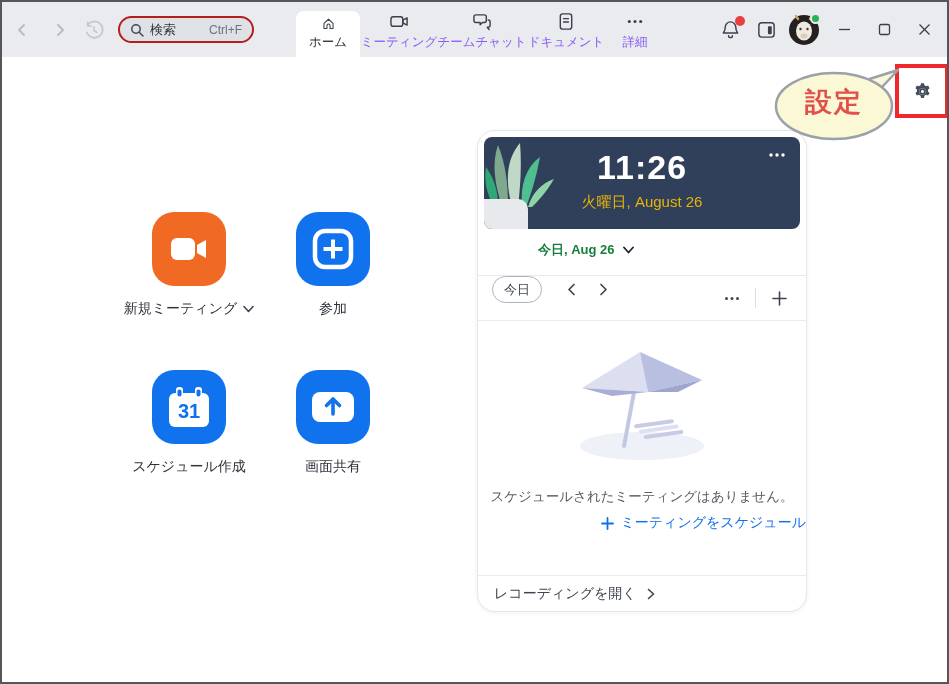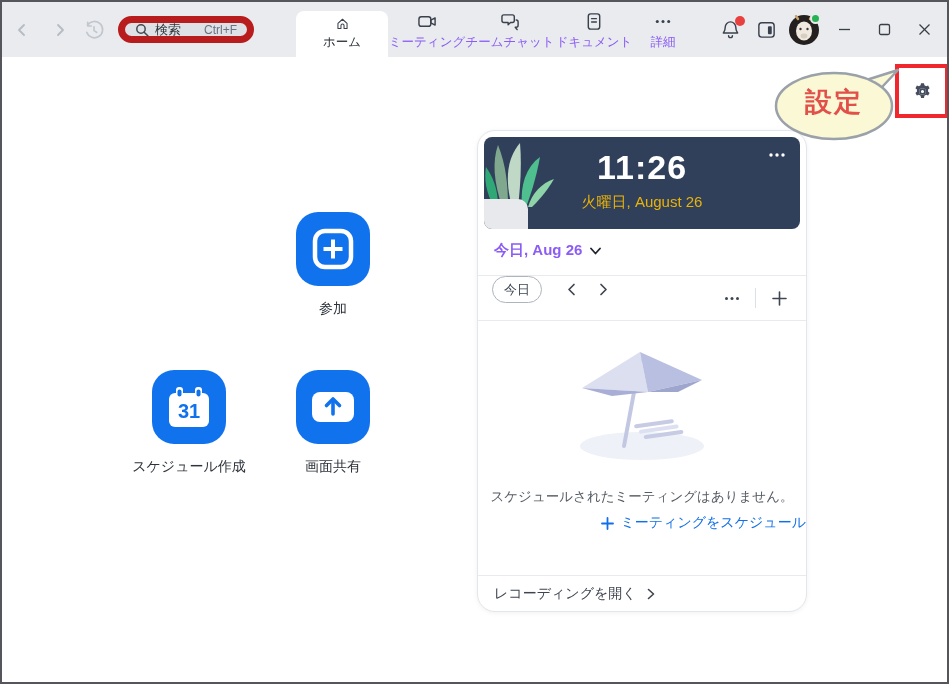--- a/index.html
+++ b/index.html
@@ -2,21 +2,21 @@
 <html><head>
 <meta charset="utf-8">
 <style>
   * { margin:0; padding:0; box-sizing:border-box; }
   body { background:#ffffff; font-family:"Liberation Sans","DejaVu Sans",sans-serif; }
   .window { position:relative; width:949px; height:684px; border:2px solid #54565c; background:#ffffff; overflow:hidden; }
 
   
   .titlebar { position:absolute; left:0; top:0; right:0; height:55px; background:#e9ebee; }
   .nav-btn { position:absolute; top:18px; width:20px; height:20px; display:flex; align-items:center; justify-content:center; }
-  .search-box { position:absolute; left:116px; top:14px; width:136px; height:27px; background:#dee1e6; border:7px solid #b91c1c; border-radius:14px; display:flex; align-items:center; padding:0 10px; gap:6px; }
+  .search-box { position:absolute; left:116px; top:14px; width:136px; height:27px; background:#dee1e6; border:2px solid #b91c1c; border-radius:14px; display:flex; align-items:center; padding:0 10px; gap:6px; }
   .search-text { font-size:13px; color:#2f3237; }
   .search-shortcut { font-size:12px; color:#6b7280; margin-left:auto; }
 
   .tabs { position:absolute; left:294px; top:0; height:55px; display:flex; align-items:flex-end; }
   .tab { height:55px; display:flex; flex-direction:column; align-items:center; justify-content:flex-end; padding:6px 10px 6px 10px; gap:3px; cursor:pointer; }
   .tab .tab-label { font-size:12.5px; color:#8b5cf6; white-space:nowrap; }
   .tab.active { background:#ffffff; border-radius:8px 8px 0 0; height:46px; }
   .tab.active .tab-label { color:#1f242b; }
   .tab svg { display:block; }
 
@@ -38,21 +38,21 @@
   .qa-label { margin-top:14px; font-size:14px; color:#2e333b; display:flex; align-items:center; justify-content:center; gap:6px; }
 
   
   .panel { position:absolute; left:475px; top:128px; width:330px; height:482px; background:#ffffff; border:1px solid #e3e6ea; border-radius:18px; box-shadow:0 1px 5px rgba(0,0,0,.06); }
   .clock-card { position:absolute; left:6px; top:6px; width:316px; height:92px; border-radius:8px; background:#31405a; overflow:hidden; }
   .clock-time { position:absolute; left:0; right:0; top:11px; text-align:center; color:#ffffff; font-size:34px; font-weight:bold; letter-spacing:1px; }
   .clock-date { position:absolute; left:0; right:0; top:56px; text-align:center; color:#eab308; font-size:15px; }
   .clock-more { position:absolute; top:10px; right:12px; width:22px; height:16px; display:flex; align-items:center; justify-content:center; cursor:pointer; }
 
   .date-header { position:absolute; left:16px; top:110px; display:flex; align-items:center; gap:8px; cursor:pointer; }
-  .date-header-label { font-size:15px; font-weight:bold; color:#8b5cf6; }
+  .date-header-label { font-size:13px; font-weight:bold; color:#15803d;margin-left:44px; }
   .panel-divider { position:absolute; left:0; right:0; height:0; border-top:1px solid #e8eaee; }
   .toolbar { position:absolute; left:0; right:0; top:145px; height:44px; display:flex; padding:0 14px; }
   .today-pill { height:27px; padding:0 11px; border:1px solid #aeb4bd; border-radius:14px; background:#ffffff; font-size:13px; color:#3f4652; display:flex; align-items:center; cursor:pointer; }
   .tb-arrow { width:26px; height:26px; display:flex; align-items:center; justify-content:center; cursor:pointer; }
   .toolbar-right { margin-left:auto; display:flex; align-items:center; gap:10px; }
   .v-divider { width:1px; height:20px; background:#dcdfe4; }
 
   .empty-state { position:absolute; left:0; right:0; top:189px; height:257px; text-align:center; }
   .empty-msg { position:absolute; left:0; right:0; top:168px; font-size:13.5px; color:#555b63; }
   .empty-cta { position:absolute; left:0; right:0; top:194px; display:flex; align-items:center; justify-content:flex-end; gap:6px; cursor:pointer; }
@@ -89,21 +89,21 @@
     <div class="search-box">
       <svg width="14" height="14" viewBox="0 0 14 14">
         <circle cx="6" cy="6" r="4.2" fill="none" stroke="#45494f" stroke-width="1.5"></circle>
         <line x1="9.2" y1="9.2" x2="13" y2="13" stroke="#45494f" stroke-width="1.5" stroke-linecap="round"></line>
       </svg>
       <span class="search-text">検索</span>
       <span class="search-shortcut">Ctrl+F</span>
     </div>
 
     <div class="tabs">
-      <div class="tab active" style="width:92px">
+      <div class="tab active" style="width:64px">
         <svg width="19" height="19" viewBox="0 0 20 20">
           <path d="M3.5 9 L10 3.2 L16.5 9 L16.5 16.5 L12.2 16.5 L12.2 12.2 A2.2 2.2 0 0 0 7.8 12.2 L7.8 16.5 L3.5 16.5 Z" fill="none" stroke="#3a414d" stroke-width="1.5" stroke-linejoin="round"></path>
         </svg>
         <span class="tab-label">ホーム</span>
       </div>
       <div class="tab" style="width:78px">
         <svg width="21" height="19" viewBox="0 0 22 20">
           <rect x="2" y="5" width="12.5" height="10" rx="2.5" fill="none" stroke="#3a414d" stroke-width="1.5"></rect>
           <path d="M14.5 8.6 L19 6.2 L19 13.8 L14.5 11.4 Z" fill="none" stroke="#3a414d" stroke-width="1.5" stroke-linejoin="round"></path>
         </svg>
@@ -188,20 +188,34 @@
   </div>
 
   <div class="bubble-wrap">
     <svg width="135" height="80" viewBox="0 0 135 80">
       <polygon points="88,20 126,8 96,40" fill="#fbf8d6" stroke="#9ba1a8" stroke-width="2.5" stroke-linejoin="round"></polygon>
       <ellipse cx="62" cy="44" rx="58" ry="33" fill="#fbf8d6" stroke="#9ba1a8" stroke-width="2.5"></ellipse>
     </svg>
     <span class="bubble-label">設定</span>
   </div>
 
+  <div class="qa" style="left:107px; top:210px">
+    <div class="squircle" style="background:#f16a24">
+      <svg width="40" height="30" viewBox="0 0 40 30">
+        <rect x="2" y="4" width="24" height="22" rx="6" fill="#ffffff"></rect>
+        <path d="M28 11 L37 6 L37 24 L28 19 Z" fill="#ffffff"></path>
+      </svg>
+    </div>
+    <div class="qa-label">
+      <span>新規ミーティング</span>
+      <svg width="11" height="8" viewBox="0 0 11 8">
+          <polyline points="1,1.5 5.5,6.5 10,1.5" fill="none" stroke="#3f4652" stroke-width="1.6" stroke-linecap="round" stroke-linejoin="round"></polyline>
+        </svg>
+    </div>
+  </div>
 
   <div class="qa" style="left:251px; top:210px">
     <div class="squircle" style="background:#1172ed">
       <svg width="42" height="42" viewBox="0 0 42 42">
         <rect x="3" y="3" width="36" height="36" rx="10" fill="none" stroke="#ffffff" stroke-width="4.5"></rect>
         <line x1="21" y1="11.5" x2="21" y2="30.5" stroke="#ffffff" stroke-width="4"></line>
         <line x1="11.5" y1="21" x2="30.5" y2="21" stroke="#ffffff" stroke-width="4"></line>
       </svg>
     </div>
     <div class="qa-label">

